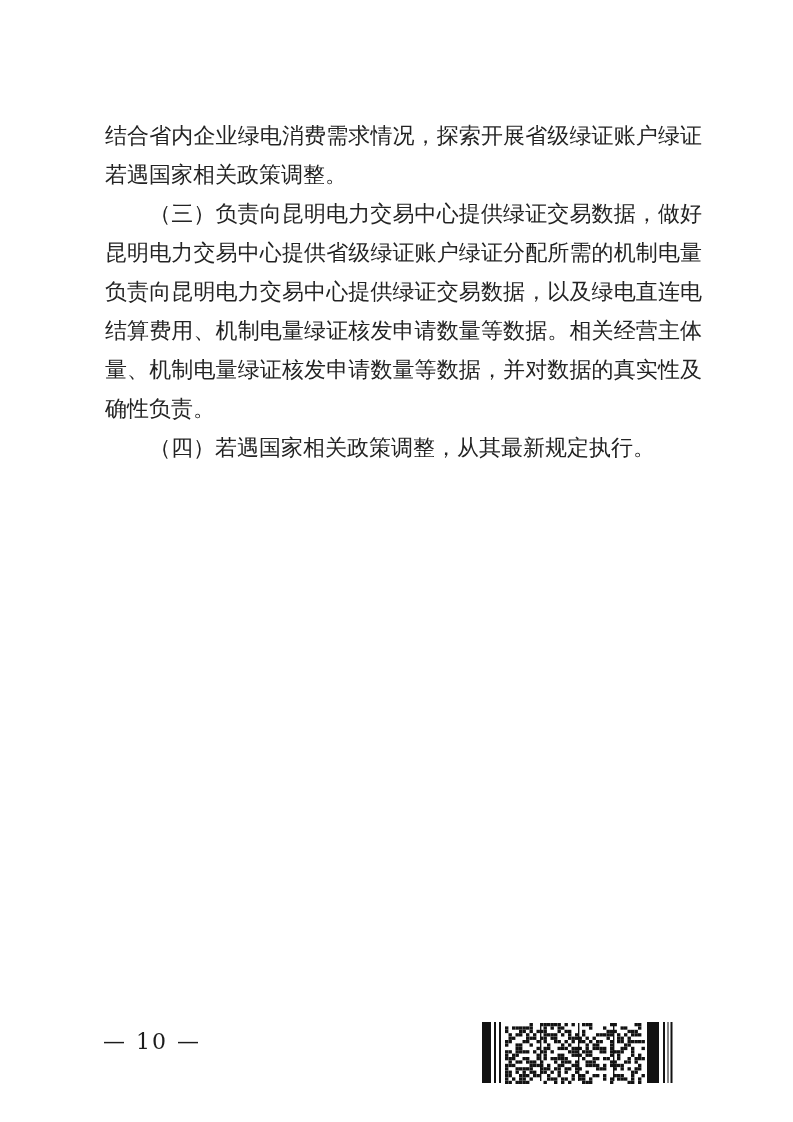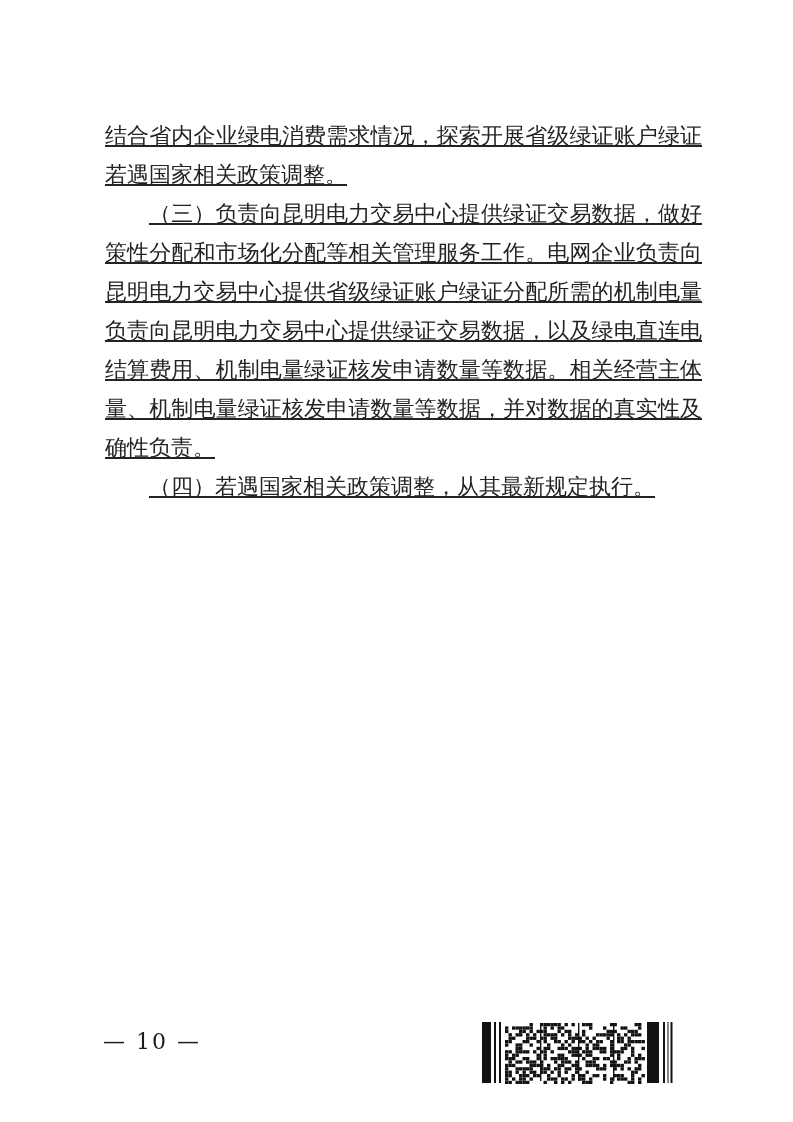--- a/index.html
+++ b/index.html
@@ -22,21 +22,20 @@
     width: 597px;
     color: var(--text-color, #232323);
   }
   .line {
     font-size: 22px;
     line-height: 39px;
     height: 39px;
     text-align: left;
     white-space: normal;
     overflow: hidden;
-    text-decoration: underline;
   }
   .fill {
     text-align: justify;
     text-align-last: justify;
   }
   .indent {
     text-indent: 2em;
   }
   .pageno {
     position: absolute;
@@ -68,21 +67,20 @@
 </style>
 </head>
 <body>
 
 <div class="page">
 
   <div class="body-text">
     <div class="line fill">结合省内企业绿电消费需求情况，探索开展省级绿证账户绿证</div>
     <div class="line">若遇国家相关政策调整。</div>
     <div class="line fill indent">（三）负责向昆明电力交易中心提供绿证交易数据，做好政</div>
-    <div class="line fill">策性分配和市场化分配等相关管理服务工作。电网企业负责向</div>
     <div class="line fill">昆明电力交易中心提供省级绿证账户绿证分配所需的机制电量</div>
     <div class="line fill">负责向昆明电力交易中心提供绿证交易数据，以及绿电直连电</div>
     <div class="line fill">结算费用、机制电量绿证核发申请数量等数据。相关经营主体</div>
     <div class="line fill">量、机制电量绿证核发申请数量等数据，并对数据的真实性及准</div>
     <div class="line">确性负责。</div>
     <div class="line indent">（四）若遇国家相关政策调整，从其最新规定执行。</div>
   </div>
 
   <div class="pageno">— 10 —</div>
 

